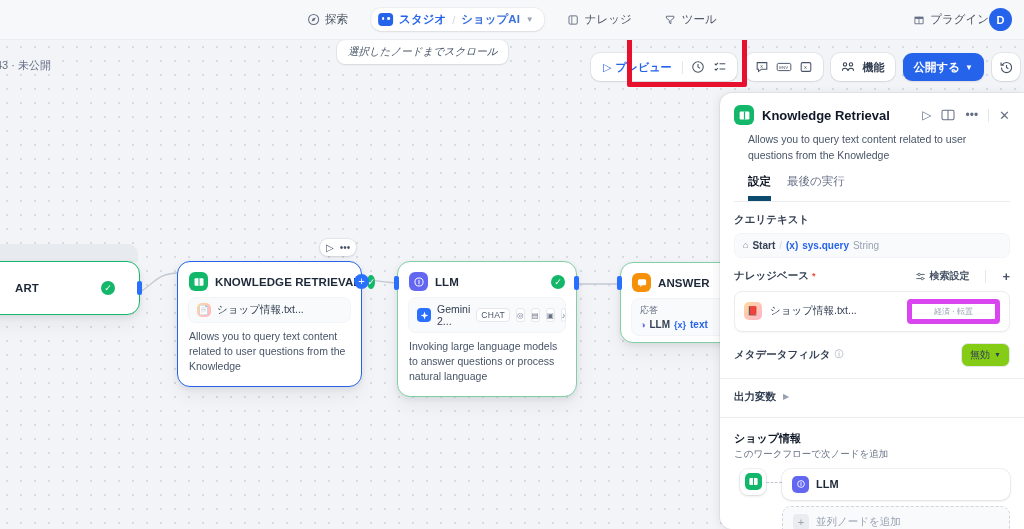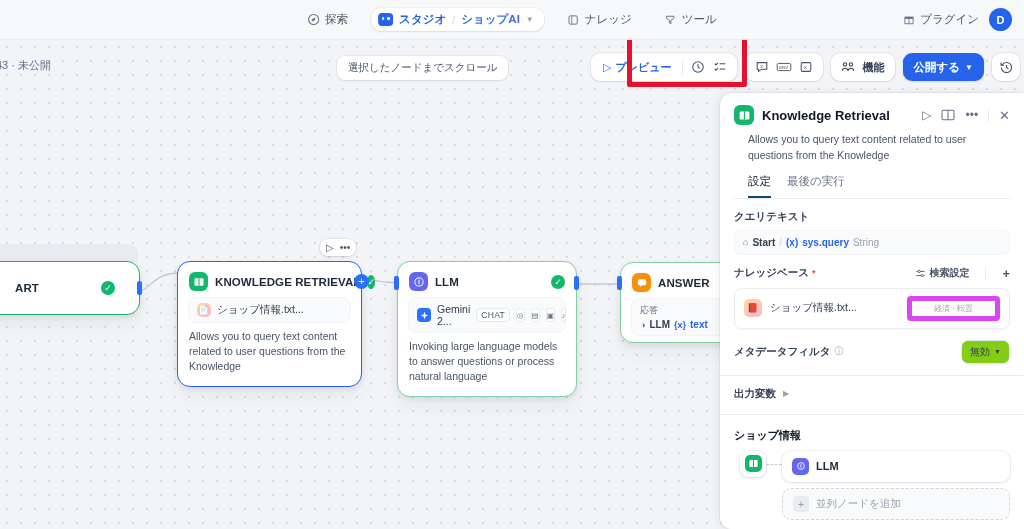--- a/index.html
+++ b/index.html
@@ -46,21 +46,21 @@
     width: 15px; height: 13px; border-radius: 4px; background: #2563eb;
     position: relative; display: inline-block;
   }
   .bot-badge:before, .bot-badge:after {
     content: ""; position: absolute; top: 4px; width: 2.5px; height: 2.5px;
     background: #fff; border-radius: 50%;
   }
   .bot-badge:before { left: 3.5px; }
   .bot-badge:after { right: 3.5px; }
   .nav-right {
-    position: absolute; right: 12px; display: flex; align-items: center; gap: 10px;
+    position: absolute; right: 12px; display: flex; align-items: center; gap: 0;
   }
   .plugin-item { display: flex; align-items: center; gap: 5px; font-size: 11.5px; color: #4b5563; cursor: pointer; }
   .avatar {
     width: 23px; height: 23px; border-radius: 50%;
     background: #2563eb; color: #fff; font-size: 11px; font-weight: 700;
     display: flex; align-items: center; justify-content: center;
     cursor: pointer;
   }
 
   
@@ -229,21 +229,21 @@
     width: 20px; height: 20px; border-radius: 6px; background: #12b76a;
     display: flex; align-items: center; justify-content: center; color: #fff;
   }
   .panel-title { font-size: 13px; font-weight: 700; color: #101828; }
   .panel-actions { margin-left: auto; display: flex; align-items: center; gap: 10px; color: #667085; }
   .panel-actions .pa { cursor: pointer; display: flex; align-items: center; font-size: 12px; }
   .pa-div { width: 1px; height: 13px; background: #e4e7ec; }
   .panel-desc { padding: 7px 14px 0 14px; font-size: 10.5px; color: #475467; line-height: 1.5; }
   .panel-tabs { display: flex; gap: 16px; padding: 10px 14px 0 14px; border-bottom: 1px solid #eaecf0; }
   .ptab { font-size: 11.5px; color: #667085; padding-bottom: 7px; cursor: pointer; }
-  .ptab.active { color: #101828; font-weight: 400; border-bottom: 2px solid #0c4a6e; }
+  .ptab.active { color: #101828; font-weight: 700; border-bottom: 5px solid #0c4a6e; }
 
   .panel-body { flex: 1; overflow: hidden; }
   .sec { padding: 11px 14px 0 14px; }
   .sec-label { font-size: 10.5px; font-weight: 700; color: #344054; display: flex; align-items: center; gap: 3px; }
   .req { color: #f04438; font-size: 9px; }
   .sec-right { margin-left: auto; display: flex; align-items: center; gap: 16px; }
   .sec-link { font-size: 10px; color: #475467; display: flex; align-items: center; gap: 3px; cursor: pointer; }
   .field-box {
     margin-top: 6px; background: #f9fafb; border-radius: 7px;
     padding: 6px 8px; display: flex; align-items: center;
@@ -460,21 +460,21 @@
           <span style="color:#6366f1;font-size:9px;">◑</span>
           <span style="color:#344054;font-weight:600;">LLM</span>
           <span class="var-x">{x}</span>
           <span class="var-name">text</span>
         </div>
       </div>
     </div>
     <div class="port" style="left:617px; top:236px;"></div>
 
     <div class="wf-status" style="top:18px;left:-4px;">43 · 未公開</div>
-    <div class="scroll-chip" style="top:16px;">選択したノードまでスクロール</div>
+    <div class="scroll-chip" style="top:0;font-style:italic;">選択したノードまでスクロール</div>
   </div>
 
   <div class="toolbar">
 
     <div class="tb-group">
       <div class="tb-btn">
         <span>▷</span>
         <span>プレビュー</span>
       </div>
       <span class="tb-div"></span>
@@ -636,20 +636,21 @@
         <div class="sec-label">
           <span>出力変数</span>
           <span style="color:#98a2b3;font-size:8px;margin-left:4px;">▶</span>
         </div>
       </div>
 
       <div class="hr" style="margin-top:13px;"></div>
 
       <div class="sec" style="padding-top:13px;">
         <div class="next-title">ショップ情報</div>
+        <div class="next-sub">このワークフローで次ノードを追加</div>
       </div>
 
       <div class="next-wrap">
         <div class="next-src">
           <span class="next-src-in">
             <svg width="11" height="11" viewBox="0 0 16 16">
                 <rect x="2" y="3" width="12" height="10" rx="1.5" fill="#fff"></rect>
                 <line x1="8" y1="3" x2="8" y2="13" stroke="#12b76a" stroke-width="1.5"></line>
               </svg>
           </span>

